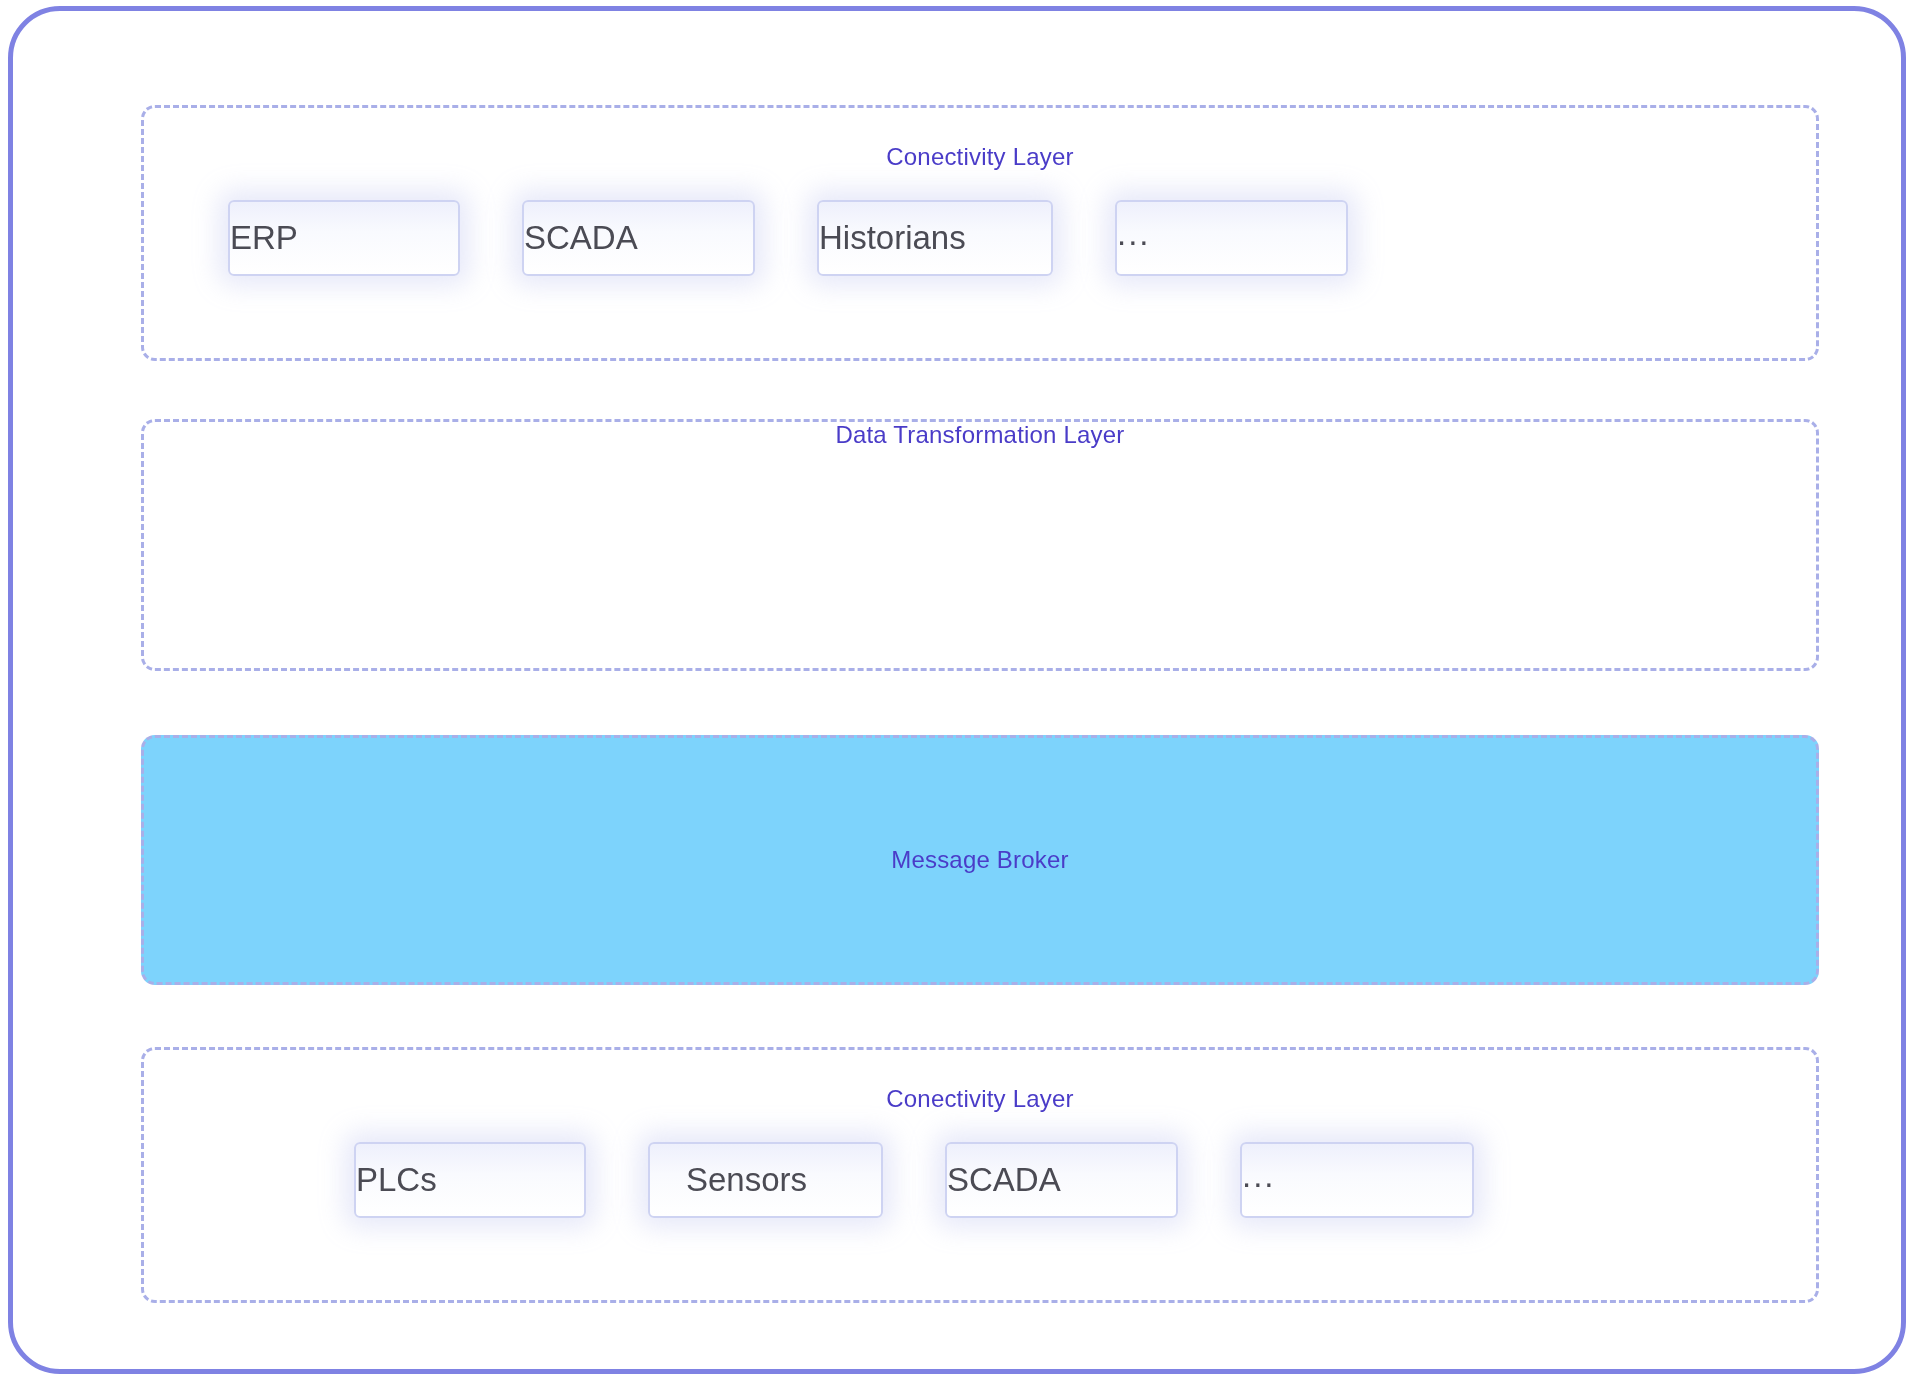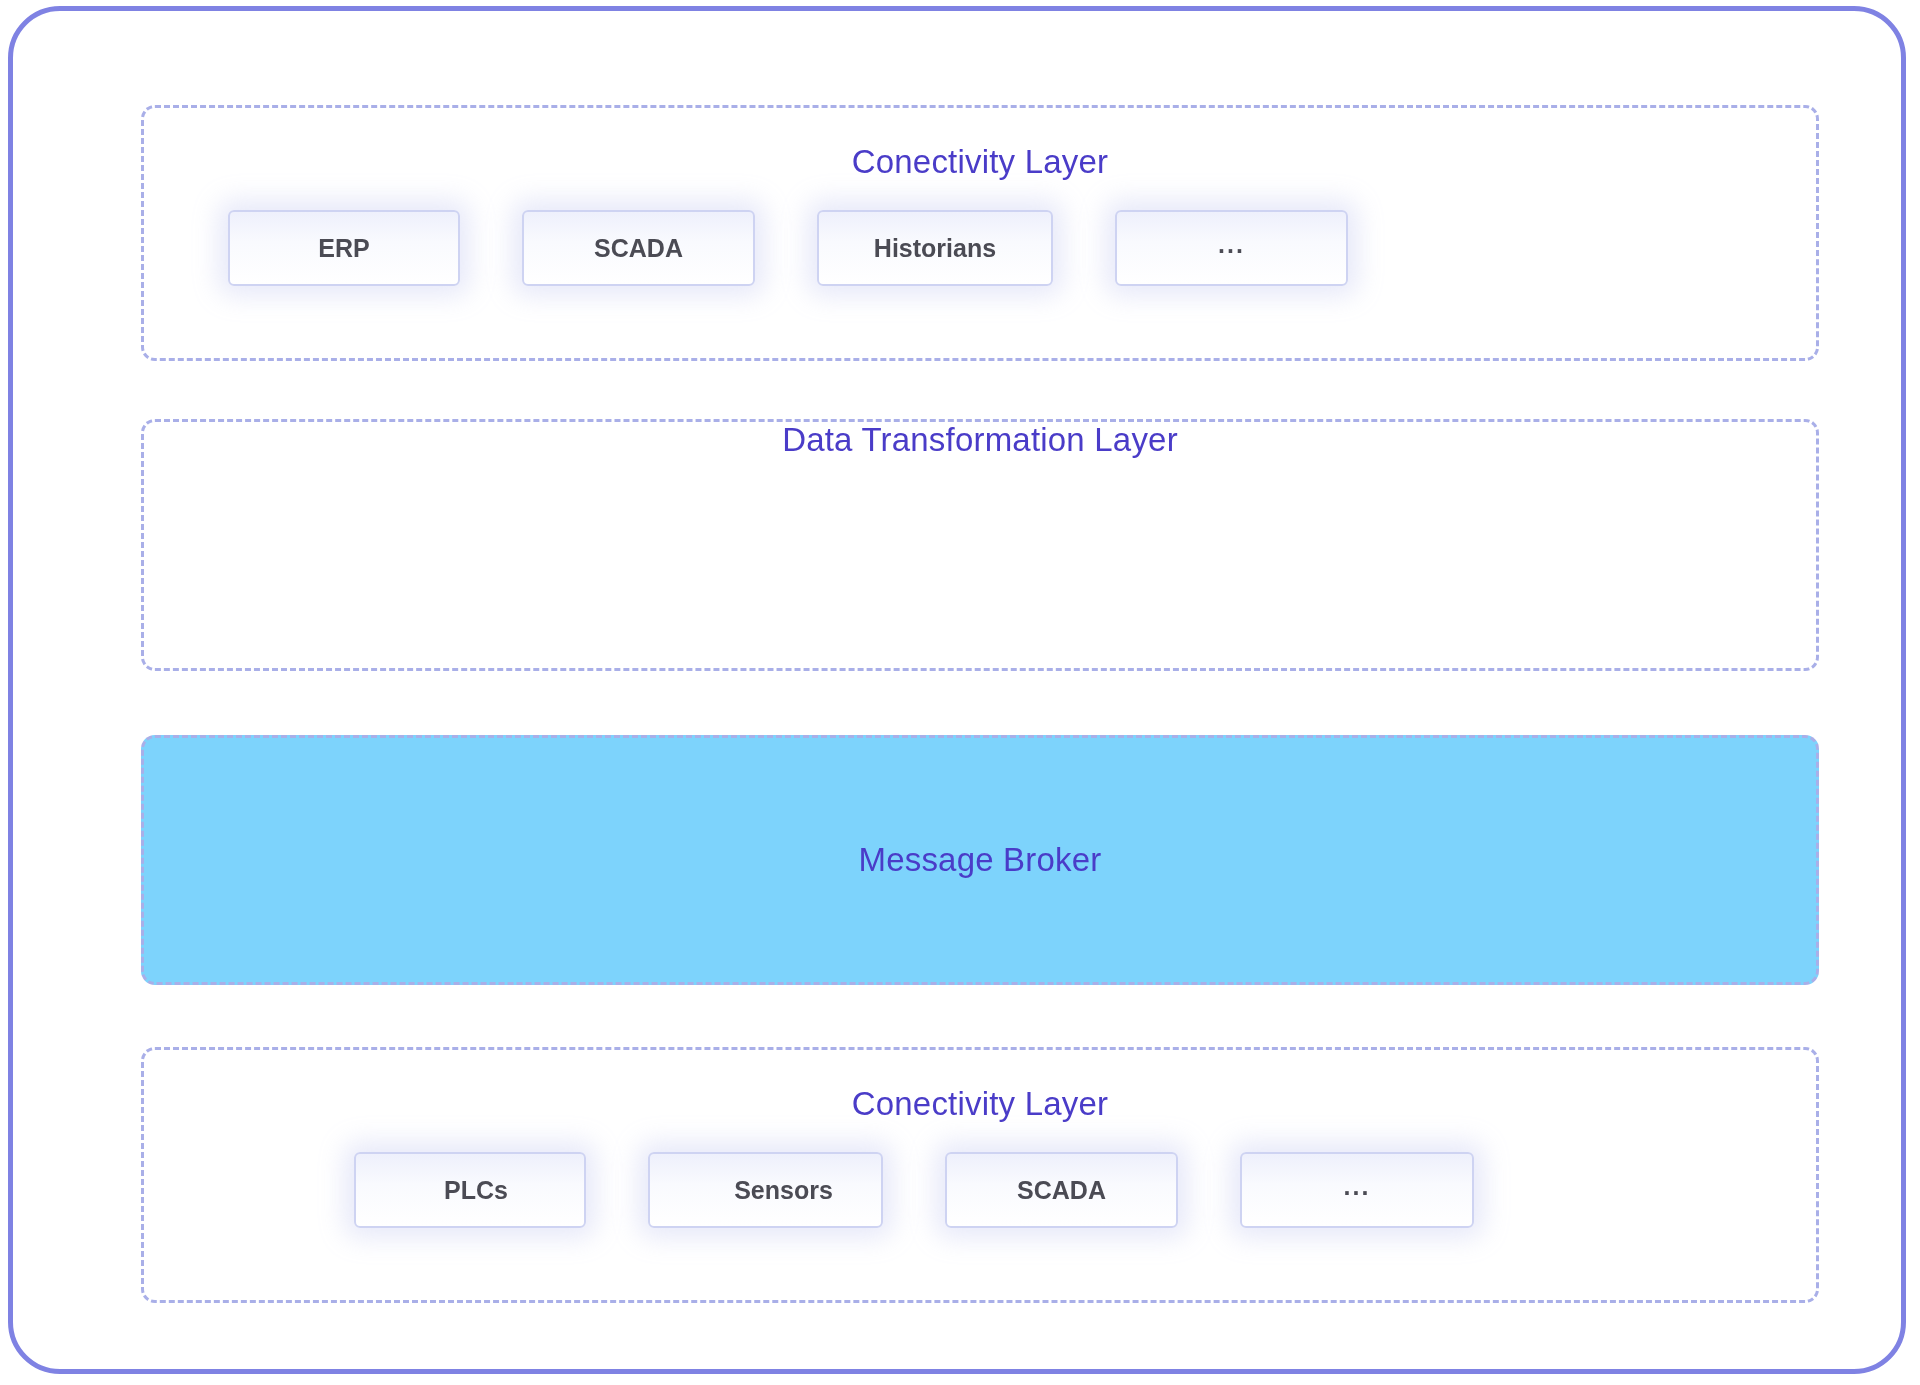--- a/index.html
+++ b/index.html
@@ -71,21 +71,21 @@
     margin-bottom: 62px;
     justify-content: center;
     background: #7dd3fc;
   }
   .layer-connectivity-bottom {
     height: 256px;
   }
 
   .layer-title {
     color: #4a3cc8;
-    font-size: 33px;
+    font-size: 24px;
     font-weight: 400;
     letter-spacing: 0.2px;
     line-height: 1.1;
     white-space: nowrap;
   }
   .layer-connectivity-top .layer-title,
   .layer-connectivity-bottom .layer-title {
     margin-top: 36px;
   }
 
@@ -110,35 +110,34 @@
 
   .node-box {
     box-sizing: border-box;
     height: 76px;
     border: 2px solid #ced3f2;
     border-radius: 6px;
     background: linear-gradient(180deg, #eef0fc 0%, #f9fafe 42%, #ffffff 100%);
     box-shadow: 0 0 26px 10px rgba(169, 175, 232, 0.28);
     display: flex;
     align-items: center;
-    justify-content: center;
     color: #4b4b54;
-    font-size: 25px;
-    font-weight: 700;
+    font-size: 33px;
+    font-weight: 400;
     white-space: nowrap;
   }
 
   
   .w-erp        { width: 232px; }
   .w-mes        { width: 238px; }
   .w-scada      { width: 233px; }
   .w-historians { width: 236px; }
   .w-ellipsis   { width: 233px; }
 
-  .w-plcs       { width: 232px; padding-left: 12px; }
+  .w-plcs       { width: 232px; }
   .w-sensors    { width: 235px; padding-left: 36px; }
   .w-scada2     { width: 233px; }
   .w-ellipsis2  { width: 234px; }
 
   .node-box .ellipsis-label {
     letter-spacing: 2px;
     position: relative;
     top: -4px;
   }
 </style>

